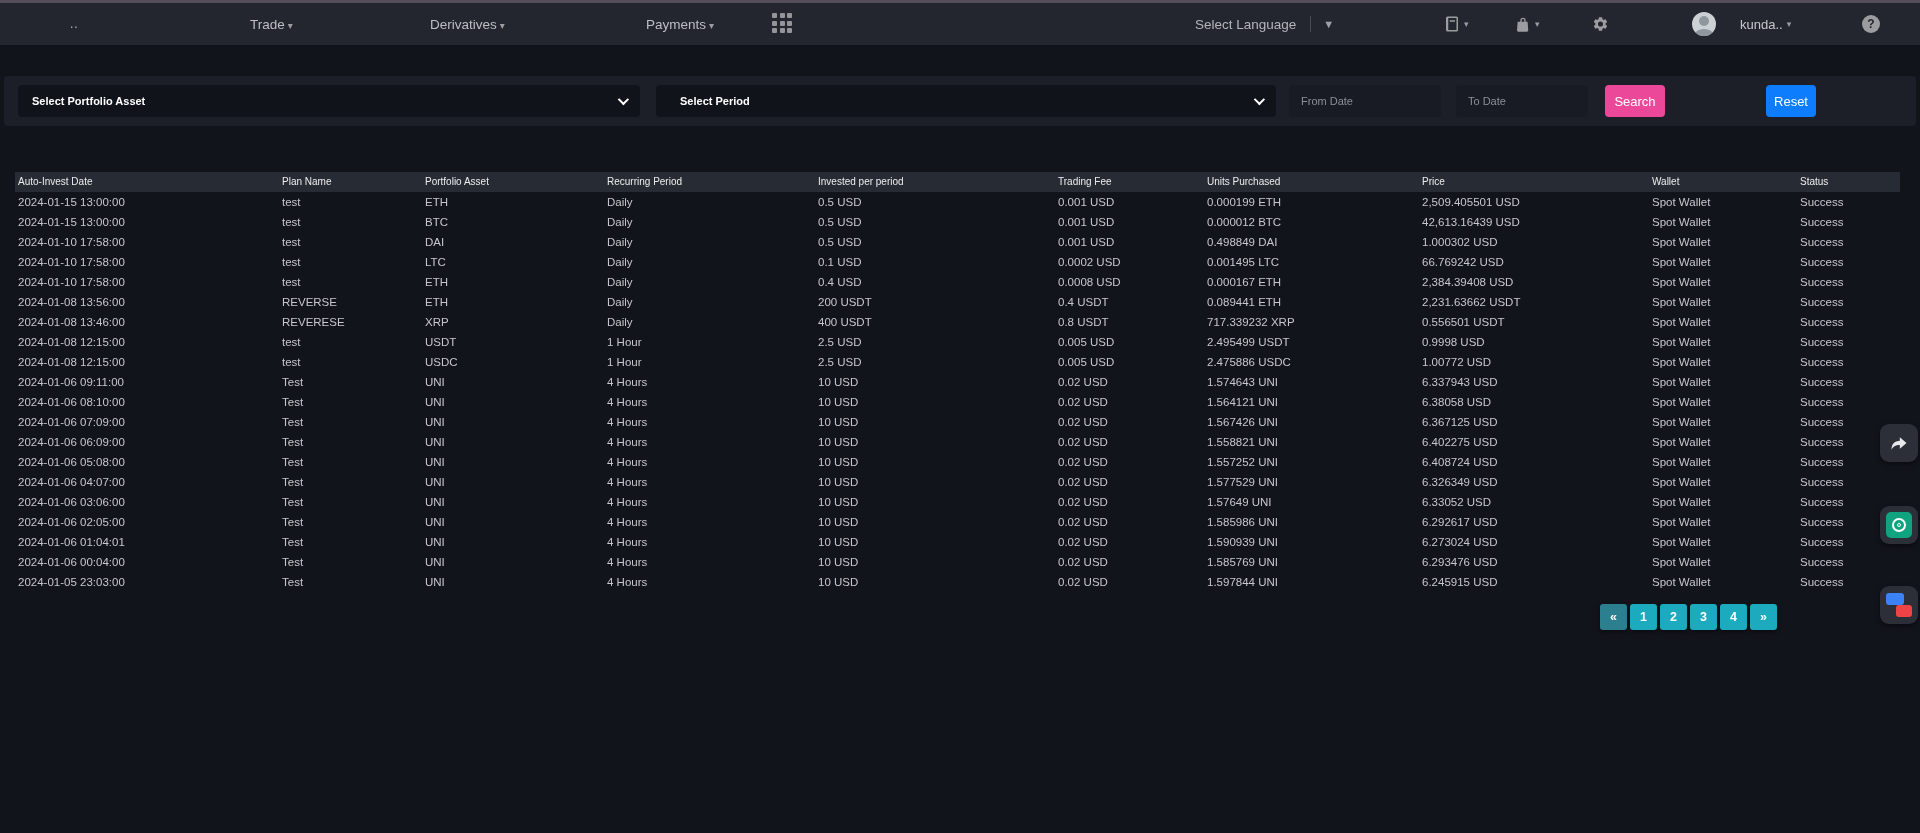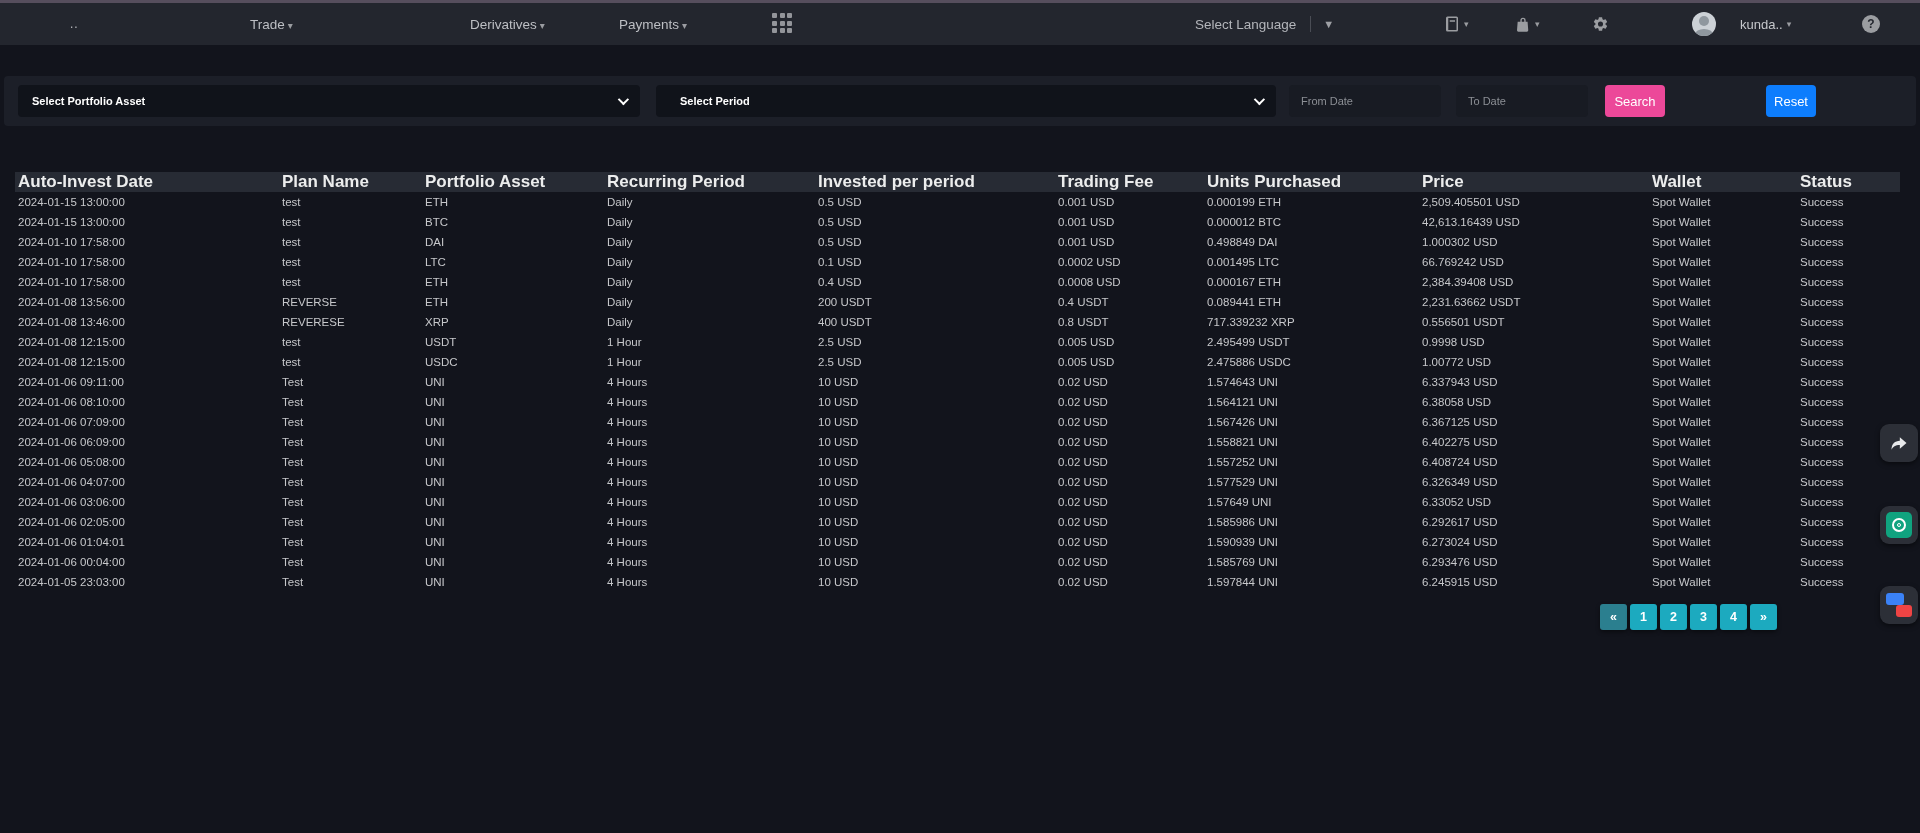--- a/index.html
+++ b/index.html
@@ -42,21 +42,21 @@
   .date-input { background:#181b23; border:none; color:#c7c8cb; font-size:11px; padding:0 12px; outline:none; font-family:"Liberation Sans",sans-serif; }
   .date-input::placeholder { color:#8c8f95; }
   .btn { border:none; border-radius:4px; color:#fff; font-size:13px; cursor:pointer; font-family:"Liberation Sans",sans-serif; }
   .btn-search { left:1601px; width:60px; background:#ec4899; }
   .btn-reset { left:1762px; width:50px; background:#0d7dfd; }
 
   
   .grid-row { display:grid; grid-template-columns:264px 143px 182px 211px 240px 149px 215px 230px 148px 103px; }
   .table-wrap { position:absolute; top:172px; left:15px; width:1885px; }
   .thead { background:#272b34; height:20px; line-height:20px; }
-  .thead .th { color:#eceded; font-size:17px; font-weight:bold; padding-left:3px; white-space:nowrap; overflow:hidden; }
+  .thead .th { color:#eceded; font-size:10px; font-weight:normal; padding-left:3px; white-space:nowrap; overflow:hidden; }
   .tbody .trow { height:20px; line-height:20px; }
   .tbody .td { color:#c7c8cb; font-size:11.5px; padding-left:3px; white-space:nowrap; overflow:hidden; }
 
   
   .pagination { position:absolute; top:604px; left:1600px; display:flex; gap:3px; }
   .pbtn { width:27px; height:26px; border:none; border-radius:3px; color:#fff; font-size:12.5px; font-weight:bold; cursor:pointer; box-shadow:0 2px 4px rgba(0,0,0,.45); font-family:"Liberation Sans",sans-serif; background:#1caabf; }
   .pbtn.prev { background:#2b7f8f; }
   .pages { display:flex; gap:3px; }
 
   
@@ -76,24 +76,24 @@
 <body>
 
 <div class="top-strip"></div>
 
 <div class="navbar">
   <span class="abs logo-mark">..</span>
 
   <span class="abs nav-item" style="left:250px;">
     <span>Trade</span><span class="caret">▾</span>
   </span>
-  <span class="abs nav-item" style="left:430px;margin-left:40px;">
+  <span class="abs nav-item" style="left:430px;">
     <span>Derivatives</span><span class="caret">▾</span>
   </span>
-  <span class="abs nav-item" style="left:619px;">
+  <span class="abs nav-item" style="left:646px;">
     <span>Payments</span><span class="caret">▾</span>
   </span>
 
   <span class="abs grid-icon">
     <i></i>
       <i></i>
       <i></i>
       <i></i>
       <i></i>
       <i></i>

